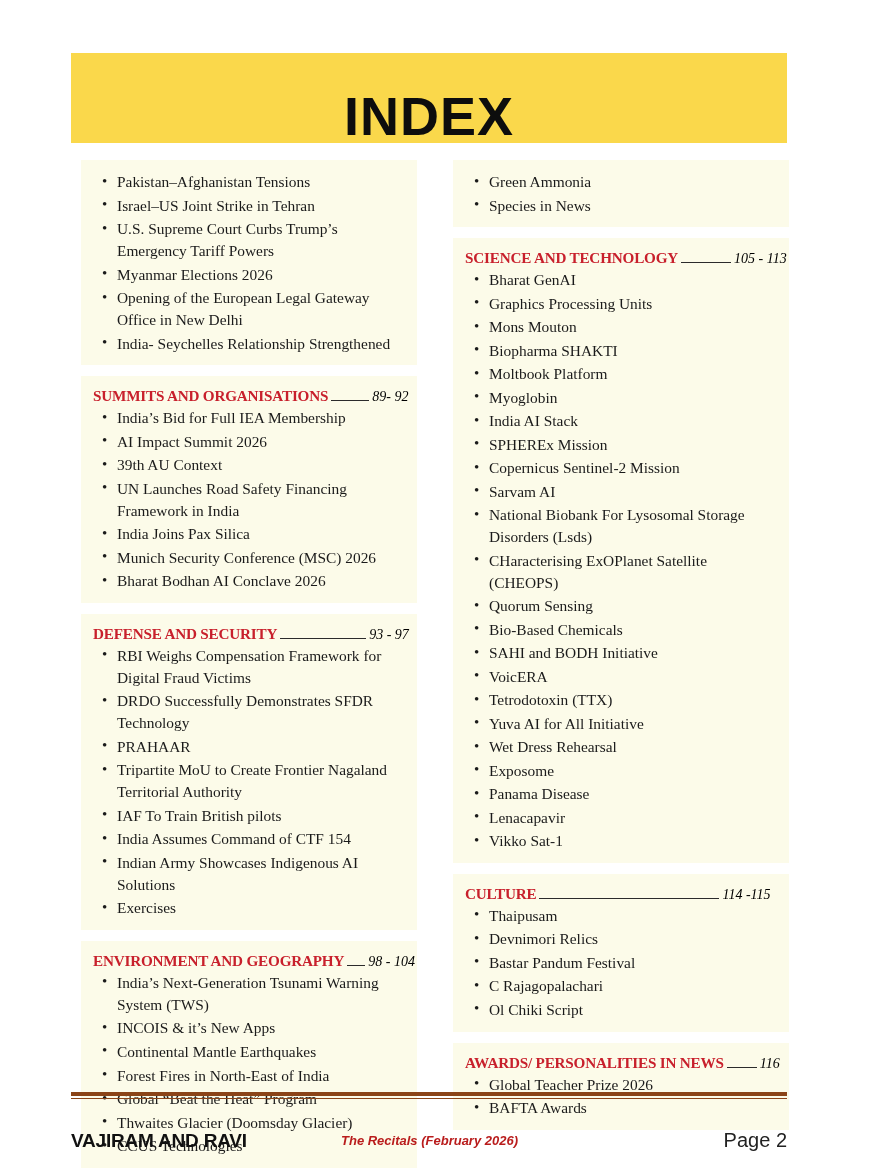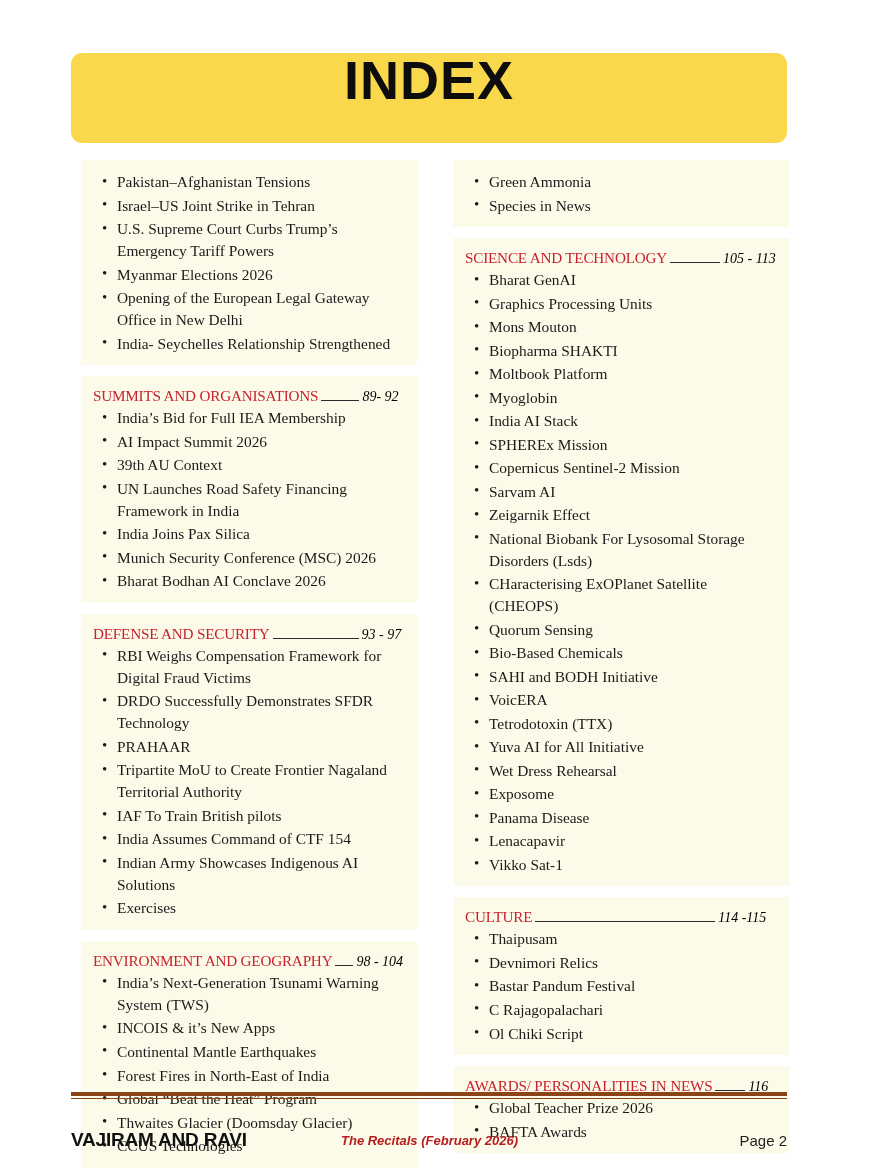--- a/index.html
+++ b/index.html
@@ -24,23 +24,22 @@
 
   
   .banner {
     position: absolute;
     left: 71px;
     top: 53px;
     width: 716px;
     height: 90px;
     background: #FAD84B;
     display: flex;
-    align-items: flex-start;
+    align-items: flex-end;
     justify-content: center;
-    border-radius: 11px;
   }
   .banner-title {
     font-family: "Liberation Sans", sans-serif;
     font-weight: bold;
     font-size: 54px;
     letter-spacing: 1px;
     color: #0d0d0d;
     line-height: 1;
   }
 
@@ -71,21 +70,21 @@
     box-sizing: border-box;
   }
   .sec-head {
     display: flex;
     align-items: baseline;
     white-space: nowrap;
     margin: 2px 0 1px 2px;
   }
   .sec-title {
     font-family: "Liberation Serif", serif;
-    font-weight: normal;
+    font-weight: bold;
     font-size: 15.2px;
     color: #C8202C;
     letter-spacing: -0.2px;
   }
   .leader {
     flex: 1 1 auto;
     border-bottom: 1.6px solid #2b2b2b;
     margin: 0 3px 4px 3px;
     min-width: 10px;
     height: 0;
@@ -156,21 +155,21 @@
   .footer-center {
     font-family: "Liberation Sans", sans-serif;
     font-weight: bold;
     font-style: italic;
     font-size: 13px;
     color: #b91c1c;
     flex: 1 1 auto;
   }
   .footer-page {
     font-family: "Liberation Sans", sans-serif;
-    font-size: 15px;
+    font-size: 20px;
     color: #222;
     text-align: right;
   }
 </style>
 </head>
 <body>
 
 <div class="page">
 
   <div class="banner">
@@ -256,21 +255,20 @@
             <li>Bharat GenAI</li>
             <li>Graphics Processing Units</li>
             <li>Mons Mouton</li>
             <li>Biopharma SHAKTI</li>
             <li>Moltbook Platform</li>
             <li>Myoglobin</li>
             <li>India AI Stack</li>
             <li>SPHEREx Mission</li>
             <li>Copernicus Sentinel-2 Mission</li>
             <li>Sarvam AI</li>
-            <li>Zeigarnik Effect</li>
             <li>National Biobank For Lysosomal Storage Disorders (Lsds)</li>
             <li>CHaracterising ExOPlanet Satellite (CHEOPS)</li>
             <li>Quorum Sensing</li>
             <li>Bio-Based Chemicals</li>
             <li>SAHI and BODH Initiative</li>
             <li>VoicERA</li>
             <li>Tetrodotoxin (TTX)</li>
             <li>Yuva AI for All Initiative</li>
             <li>Wet Dress Rehearsal</li>
             <li>Exposome</li>

